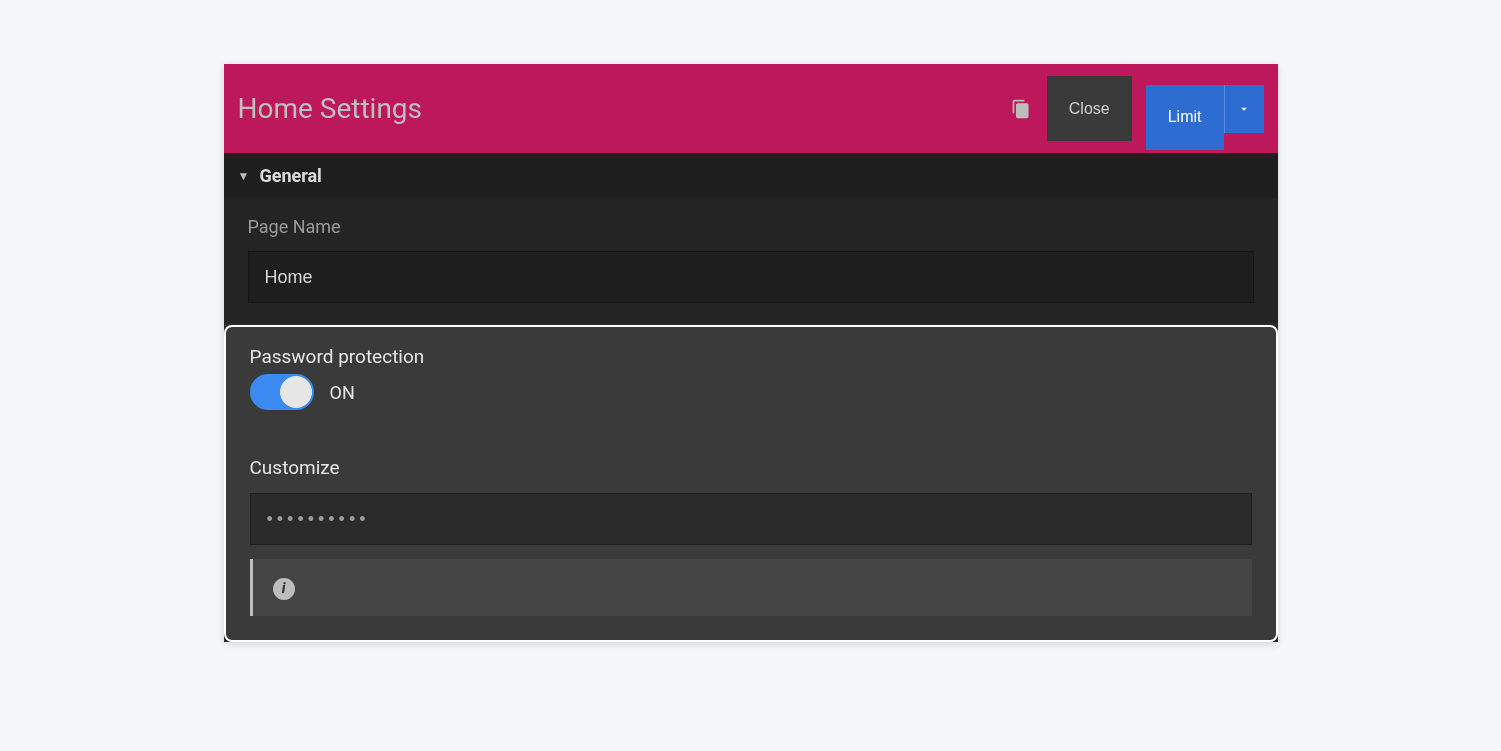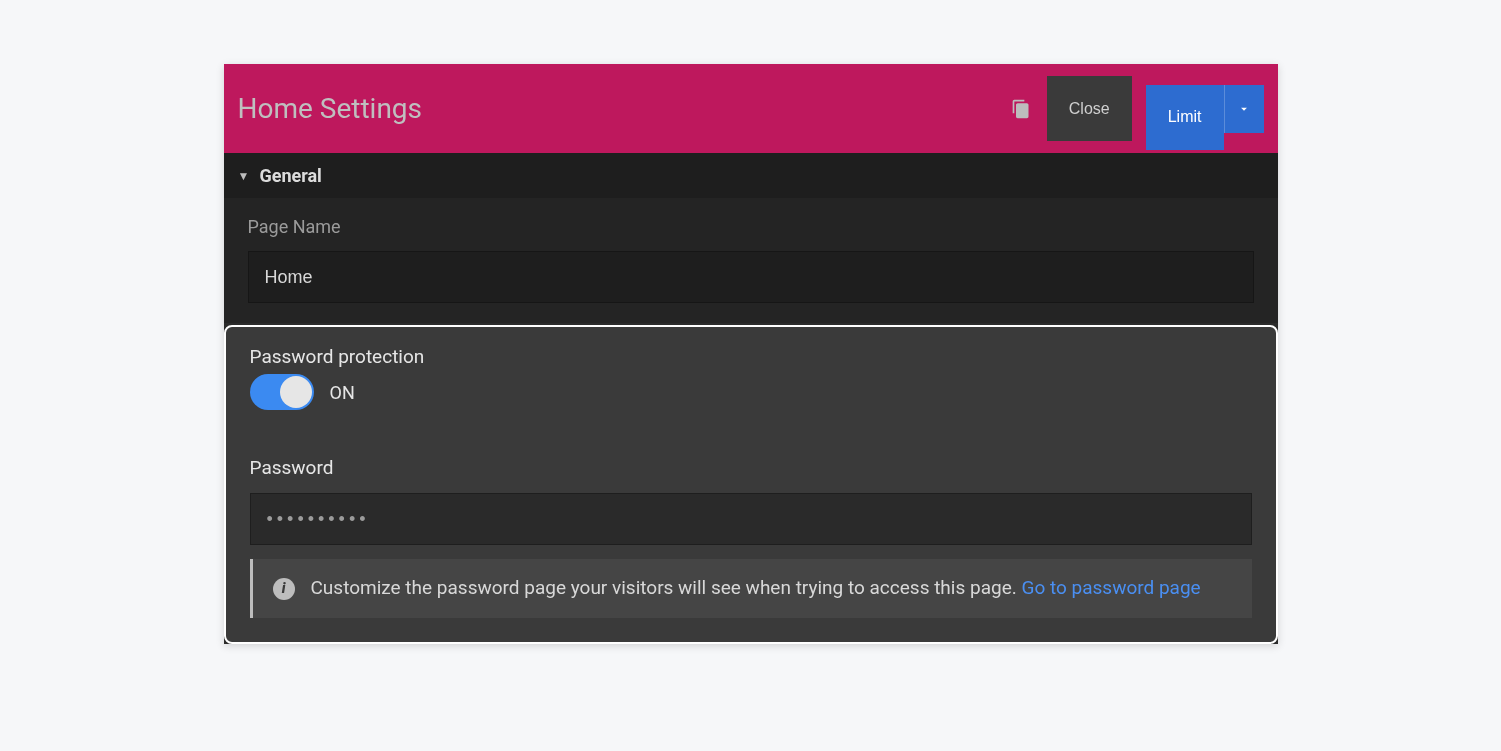--- a/index.html
+++ b/index.html
@@ -179,25 +179,21 @@
   <div class="highlight-section">
     <div class="subheading">Password protection</div>
 
     <div class="toggle-row">
       <div class="toggle">
         <div class="knob"></div>
       </div>
       <div class="toggle-label">ON</div>
     </div>
 
-    <div class="pw-label">Password</div>
+    <div class="pw-label">Customize</div>
     <input class="pw-input" type="text" value="••••••••••" style="">
 
     <div class="info-box">
       <div class="info-icon">i</div>
-      <div class="text">
-        <span>Customize the password page your visitors will see when trying to access this page.</span>
-        <a href="#">Go to password page</a>
-      </div>
     </div>
   </div>
 
 </div>
 
 </body></html>

